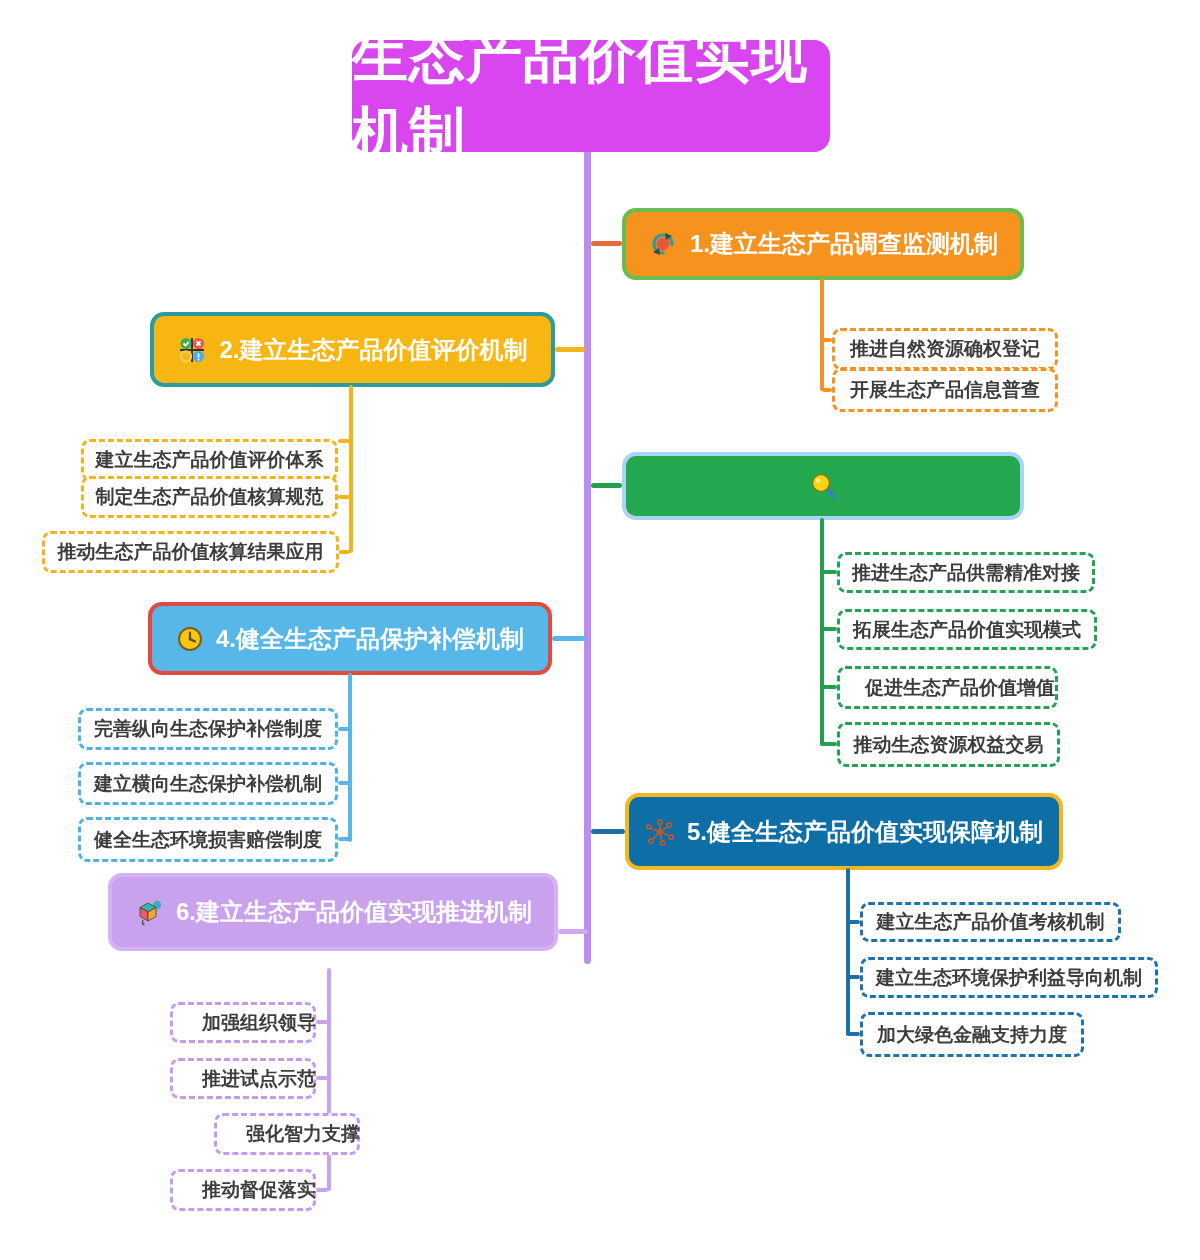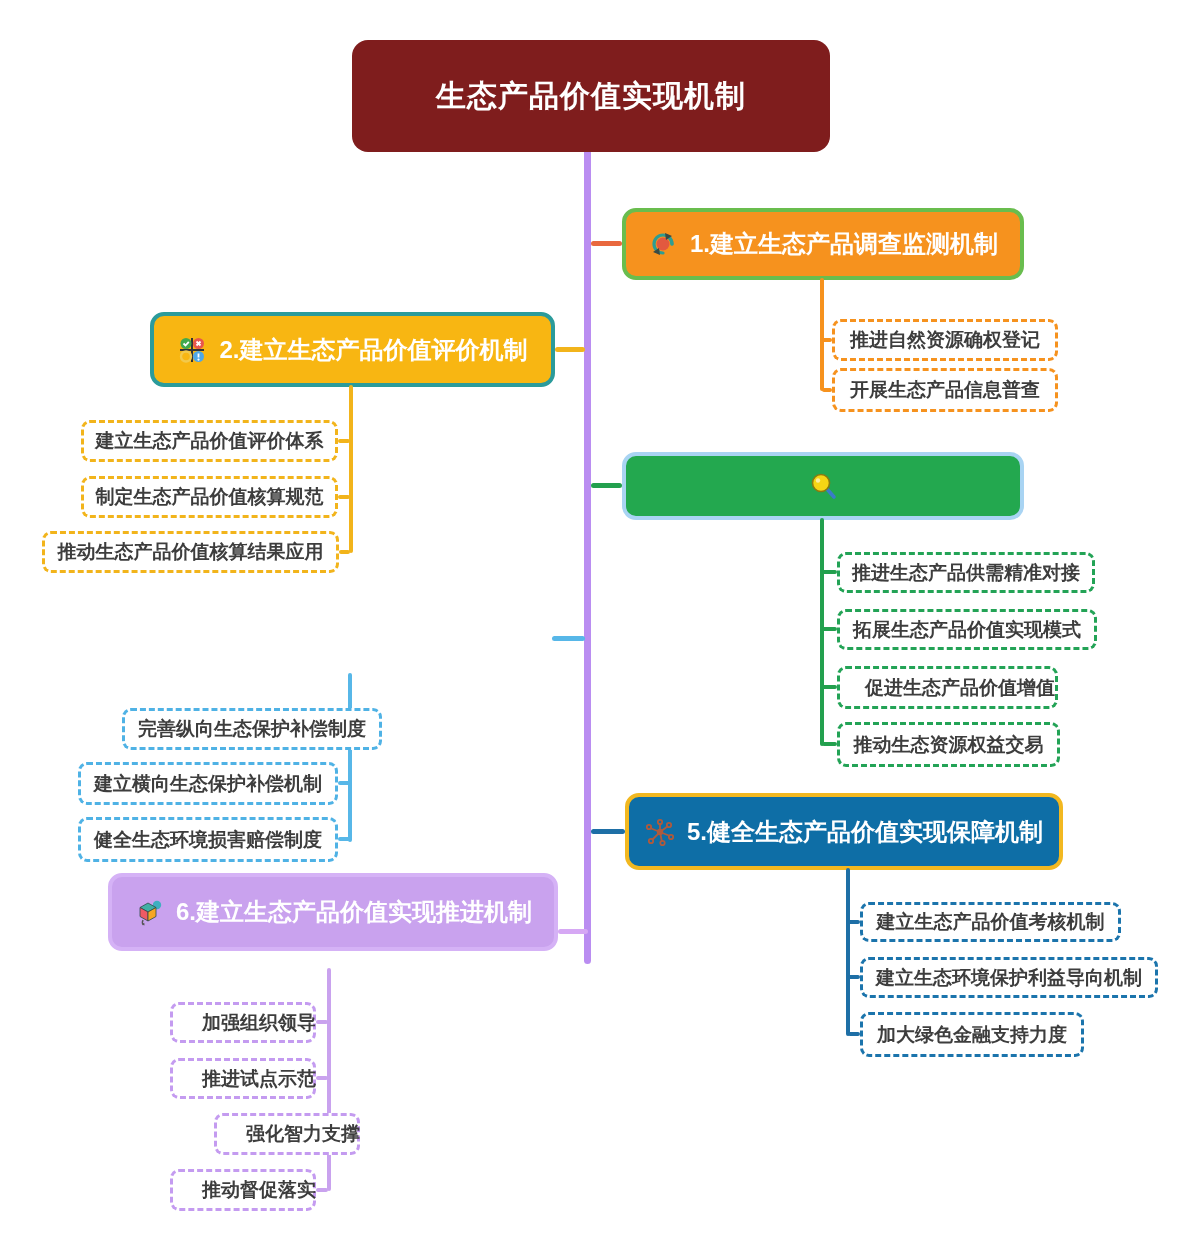--- a/index.html
+++ b/index.html
@@ -1,20 +1,20 @@
 <!DOCTYPE html>
 <html><head>
 <meta charset="utf-8">
 <style>
   html,body{margin:0;padding:0;background:#ffffff;}
   .canvas{position:relative;width:1200px;height:1260px;background:#ffffff;overflow:hidden;
           font-family:"Liberation Sans","DejaVu Sans",sans-serif;}
   .line{position:absolute;border-radius:3px;}
   .node{position:absolute;display:flex;align-items:center;justify-content:center;box-sizing:border-box;}
-  .root-node{background:#7f1d1d;border-radius:16px;color:#fff;font-weight:bold;font-size:30px;letter-spacing:1px;}
+  .root-node{background:#d946ef;border-radius:16px;color:#fff;font-weight:bold;font-size:56px;letter-spacing:1px;}
   .branch{border-radius:14px;color:#ffffff;font-weight:bold;font-size:24px;gap:12px;}
   .b1{background:#F6921E;border:4px solid #69BD4E;}
   .b2{background:#F8B612;border:4px solid #2B9B9B;}
   .b3{background:#23A84F;border:4px solid #A9D4F3;}
   .b4{background:#57B7E8;border:4px solid #E24A3E;}
   .b5{background:#0E6EA6;border:4px solid #F2B820;}
   .b6{background:#C9A2EE;border:4px solid #D5B2F6;}
   .child{background:#ffffff;border-radius:9px;font-weight:bold;font-size:19px;color:#3D3D3D;white-space:nowrap;}
   .c1{border:3px dashed #F6921E;}
   .c2{border:3px dashed #F2B41B;}
@@ -43,21 +43,21 @@
         <path d="M 24 15 A 9 9 0 1 0 15 24" stroke="#2E9D92" stroke-width="3.2" fill="none" stroke-linecap="round"></path>
         <path d="M 24 15 A 9 9 0 0 0 19 7" stroke="#2E9D92" stroke-width="3.2" fill="none" stroke-linecap="round"></path>
         <polygon points="17,4 24,7 18,11" fill="#3b4a45"></polygon>
         <polygon points="12,26 5,23 11,19" fill="#3b4a45"></polygon>
       </svg>
     </span>
     <span>1.建立生态产品调查监测机制</span>
   </div>
   <div class="line" style="left:820px;top:278px;width:4px;height:113px;background:#F6921E;"></div>
   <div class="line" style="left:822px;top:338px;width:10px;height:4px;background:#F6921E;"></div>
-  <div class="node child c1" style="left:832px;top:319px;width:226px;height:42px;">
+  <div class="node child c1" style="left:832px;top:328px;width:226px;height:42px;">
     <span>推进自然资源确权登记</span>
   </div>
   <div class="line" style="left:822px;top:388px;width:10px;height:4px;background:#F6921E;"></div>
   <div class="node child c1" style="left:832px;top:368px;width:226px;height:44px;">
     <span>开展生态产品信息普查</span>
   </div>
 
   <div class="line" style="left:555px;top:347px;width:30px;height:5px;background:#F2B41B;"></div>
   <div class="node branch b2" style="left:150px;top:312px;width:405px;height:75px;">
     <span class="icon">
@@ -71,21 +71,21 @@
         <circle cx="9" cy="21.5" r="5" fill="none" stroke="#F2C94C" stroke-width="2.4"></circle>
         <circle cx="21.5" cy="21.5" r="5.5" fill="#4FA8E8"></circle>
         <path d="M21.5 18.5 L21.5 22.5" stroke="#fff" stroke-width="1.8"></path>
         <circle cx="21.5" cy="24.6" r="1.1" fill="#fff"></circle>
       </svg>
     </span>
     <span>2.建立生态产品价值评价机制</span>
   </div>
   <div class="line" style="left:349px;top:385px;width:4px;height:168px;background:#F2B41B;"></div>
   <div class="line" style="left:338px;top:439px;width:12px;height:4px;background:#F2B41B;"></div>
-  <div class="node child c2" style="left:81px;top:420px;width:257px;height:42px;">
+  <div class="node child c2" style="left:81px;top:439px;width:257px;height:42px;">
     <span>建立生态产品价值评价体系</span>
   </div>
   <div class="line" style="left:338px;top:495px;width:12px;height:4px;background:#F2B41B;"></div>
   <div class="node child c2" style="left:81px;top:476px;width:257px;height:42px;">
     <span>制定生态产品价值核算规范</span>
   </div>
   <div class="line" style="left:339px;top:550px;width:11px;height:4px;background:#F2B41B;"></div>
   <div class="node child c2" style="left:42px;top:531px;width:297px;height:42px;">
     <span>推动生态产品价值核算结果应用</span>
   </div>
@@ -112,23 +112,34 @@
   <div class="line" style="left:822px;top:685px;width:15px;height:4px;background:#23A04E;"></div>
   <div class="node child c3" style="left:837px;top:666px;width:221px;height:43px;justify-content:flex-end;">
     <span>促进生态产品价值增值</span>
   </div>
   <div class="line" style="left:822px;top:742px;width:15px;height:4px;background:#23A04E;"></div>
   <div class="node child c3" style="left:837px;top:722px;width:223px;height:45px;">
     <span>推动生态资源权益交易</span>
   </div>
 
   <div class="line" style="left:552px;top:636px;width:33px;height:5px;background:#57B7E8;"></div>
+  <div class="node branch b4" style="left:148px;top:602px;width:404px;height:73px;">
+    <span class="icon">
+      <svg width="28" height="28" viewBox="0 0 28 28">
+        <circle cx="14" cy="14" r="11" fill="#F5C518" stroke="#7A6010" stroke-width="2"></circle>
+        <line x1="14" y1="14" x2="14" y2="7.5" stroke="#5D4A12" stroke-width="2.2" stroke-linecap="round"></line>
+        <line x1="14" y1="14" x2="19" y2="16.5" stroke="#5D4A12" stroke-width="2.2" stroke-linecap="round"></line>
+        <circle cx="14" cy="14" r="1.5" fill="#5D4A12"></circle>
+      </svg>
+    </span>
+    <span>4.健全生态产品保护补偿机制</span>
+  </div>
   <div class="line" style="left:348px;top:673px;width:4px;height:169px;background:#57B7E8;"></div>
   <div class="line" style="left:338px;top:727px;width:12px;height:4px;background:#57B7E8;"></div>
-  <div class="node child c4" style="left:78px;top:708px;width:260px;height:42px;margin-left:44px;">
+  <div class="node child c4" style="left:78px;top:708px;width:260px;height:42px;">
     <span>完善纵向生态保护补偿制度</span>
   </div>
   <div class="line" style="left:338px;top:781px;width:12px;height:4px;background:#57B7E8;"></div>
   <div class="node child c4" style="left:78px;top:762px;width:260px;height:43px;">
     <span>建立横向生态保护补偿机制</span>
   </div>
   <div class="line" style="left:338px;top:837px;width:12px;height:4px;background:#57B7E8;"></div>
   <div class="node child c4" style="left:78px;top:817px;width:260px;height:45px;">
     <span>健全生态环境损害赔偿制度</span>
   </div>

